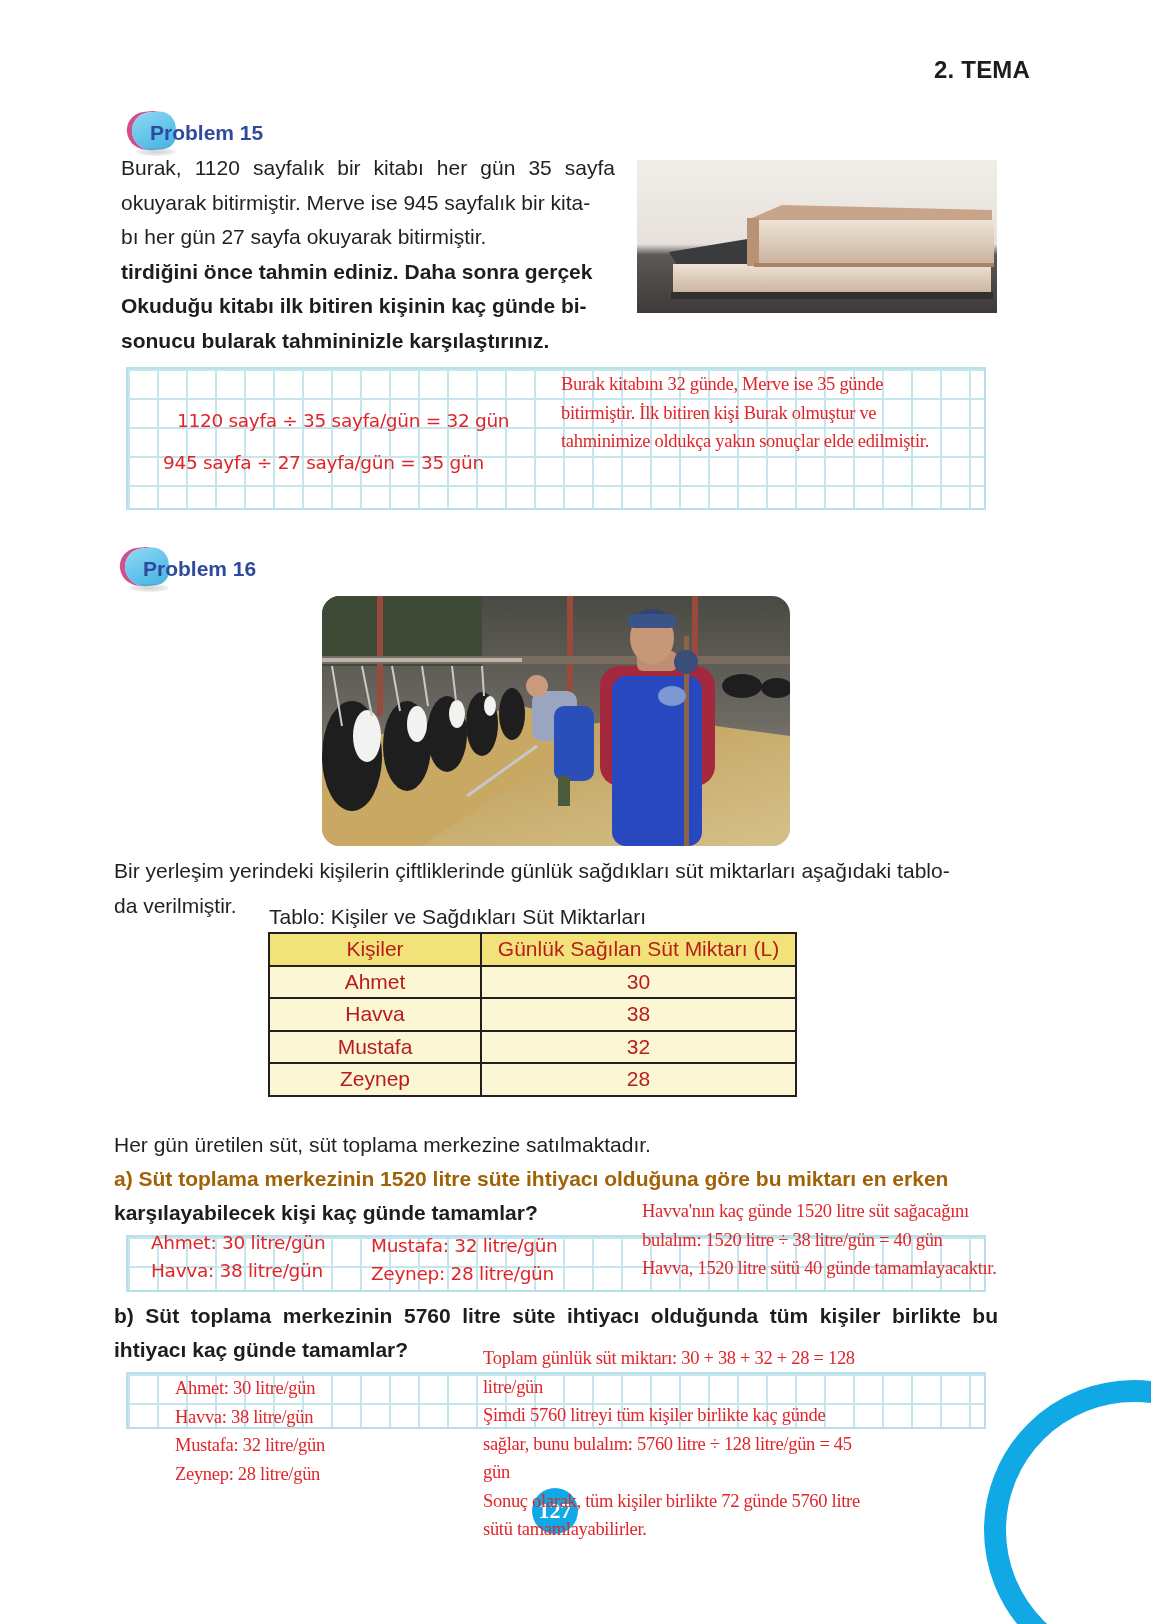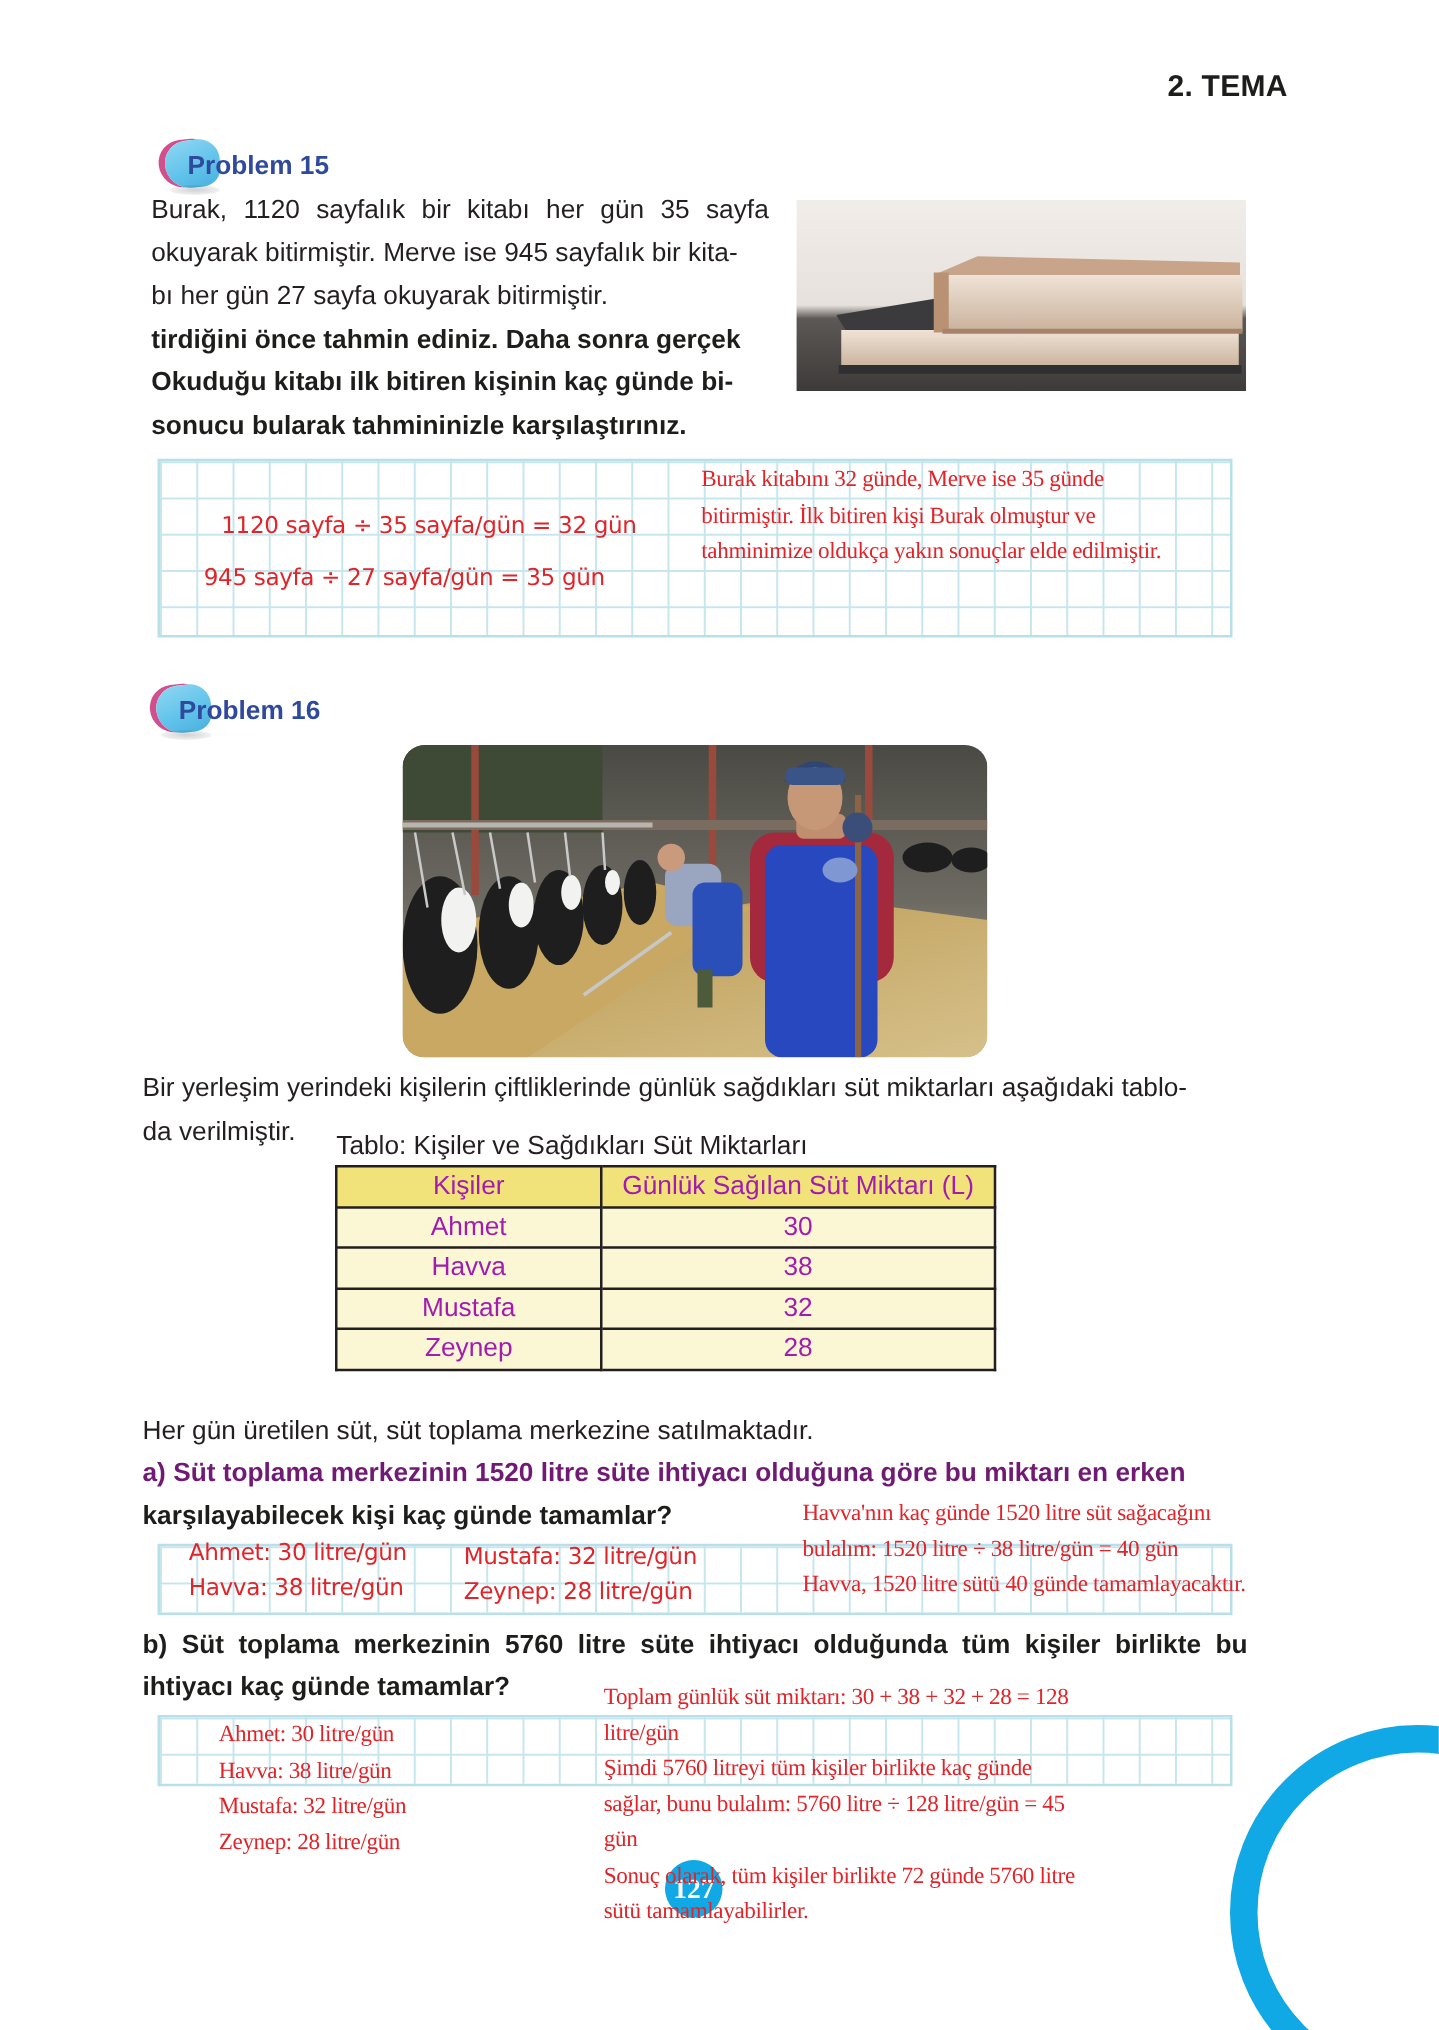--- a/index.html
+++ b/index.html
@@ -47,21 +47,21 @@
     color: #e0252a; font-size: 18.5px; white-space: nowrap;
     letter-spacing: -0.3px;
   }
   .hand-block { line-height: 28.5px; font-family: Liberation Serif, serif; }
 
   .photo { overflow: hidden; }
 
   table.milk {
     border-collapse: collapse;
     font-family: "Liberation Sans", sans-serif;
-    font-size: 21px; color: #a21caf;
+    font-size: 21px; color: #b91c1c;
   }
   table.milk td, table.milk th {
     border: 2px solid #231f20;
     text-align: center; font-weight: normal; padding: 0;
     height: 30.5px;
   }
   table.milk th { background: #f1e37a; }
   table.milk td { background: #fbf6d3; }
 
   .deco-ring {
@@ -231,21 +231,21 @@
     </tr>
     <tr>
       <td>Zeynep</td>
       <td>28</td>
     </tr>
   </tbody>
 </table>
 
 <div class="abs para" style="left:114px; top:1128px; white-space:nowrap;">Her gün üretilen süt, süt toplama merkezine satılmaktadır.</div>
 
-<div class="abs para" style="left:114px; top:1162px; white-space:nowrap; font-weight:bold; color:#701a75;">a) Süt toplama merkezinin 1520 litre süte ihtiyacı olduğuna göre bu miktarı en erken</div>
+<div class="abs para" style="left:114px; top:1162px; white-space:nowrap; font-weight:bold; color:#a16207;">a) Süt toplama merkezinin 1520 litre süte ihtiyacı olduğuna göre bu miktarı en erken</div>
 <div class="abs para" style="left:114px; top:1196px; white-space:nowrap; font-weight:bold; color:#1d1d1b;">karşılayabilecek kişi kaç günde tamamlar?</div>
 
 <div class="abs grid-box" style="left:126px; top:1235px; width:860px; height:57px;"></div>
 <div class="abs hand" style="left:151px; top:1232px;">Ahmet: 30 litre/gün</div>
 <div class="abs hand" style="left:151px; top:1260px;">Havva: 38 litre/gün</div>
 <div class="abs hand" style="left:371px; top:1235px;">Mustafa: 32 litre/gün</div>
 <div class="abs hand" style="left:371px; top:1263px;">Zeynep: 28 litre/gün</div>
 <div class="abs hand hand-block" style="left:642px; top:1197px;">
   <div>Havva'nın kaç günde 1520 litre süt sağacağını</div>
   <div>bulalım: 1520 litre ÷ 38 litre/gün = 40 gün</div>

